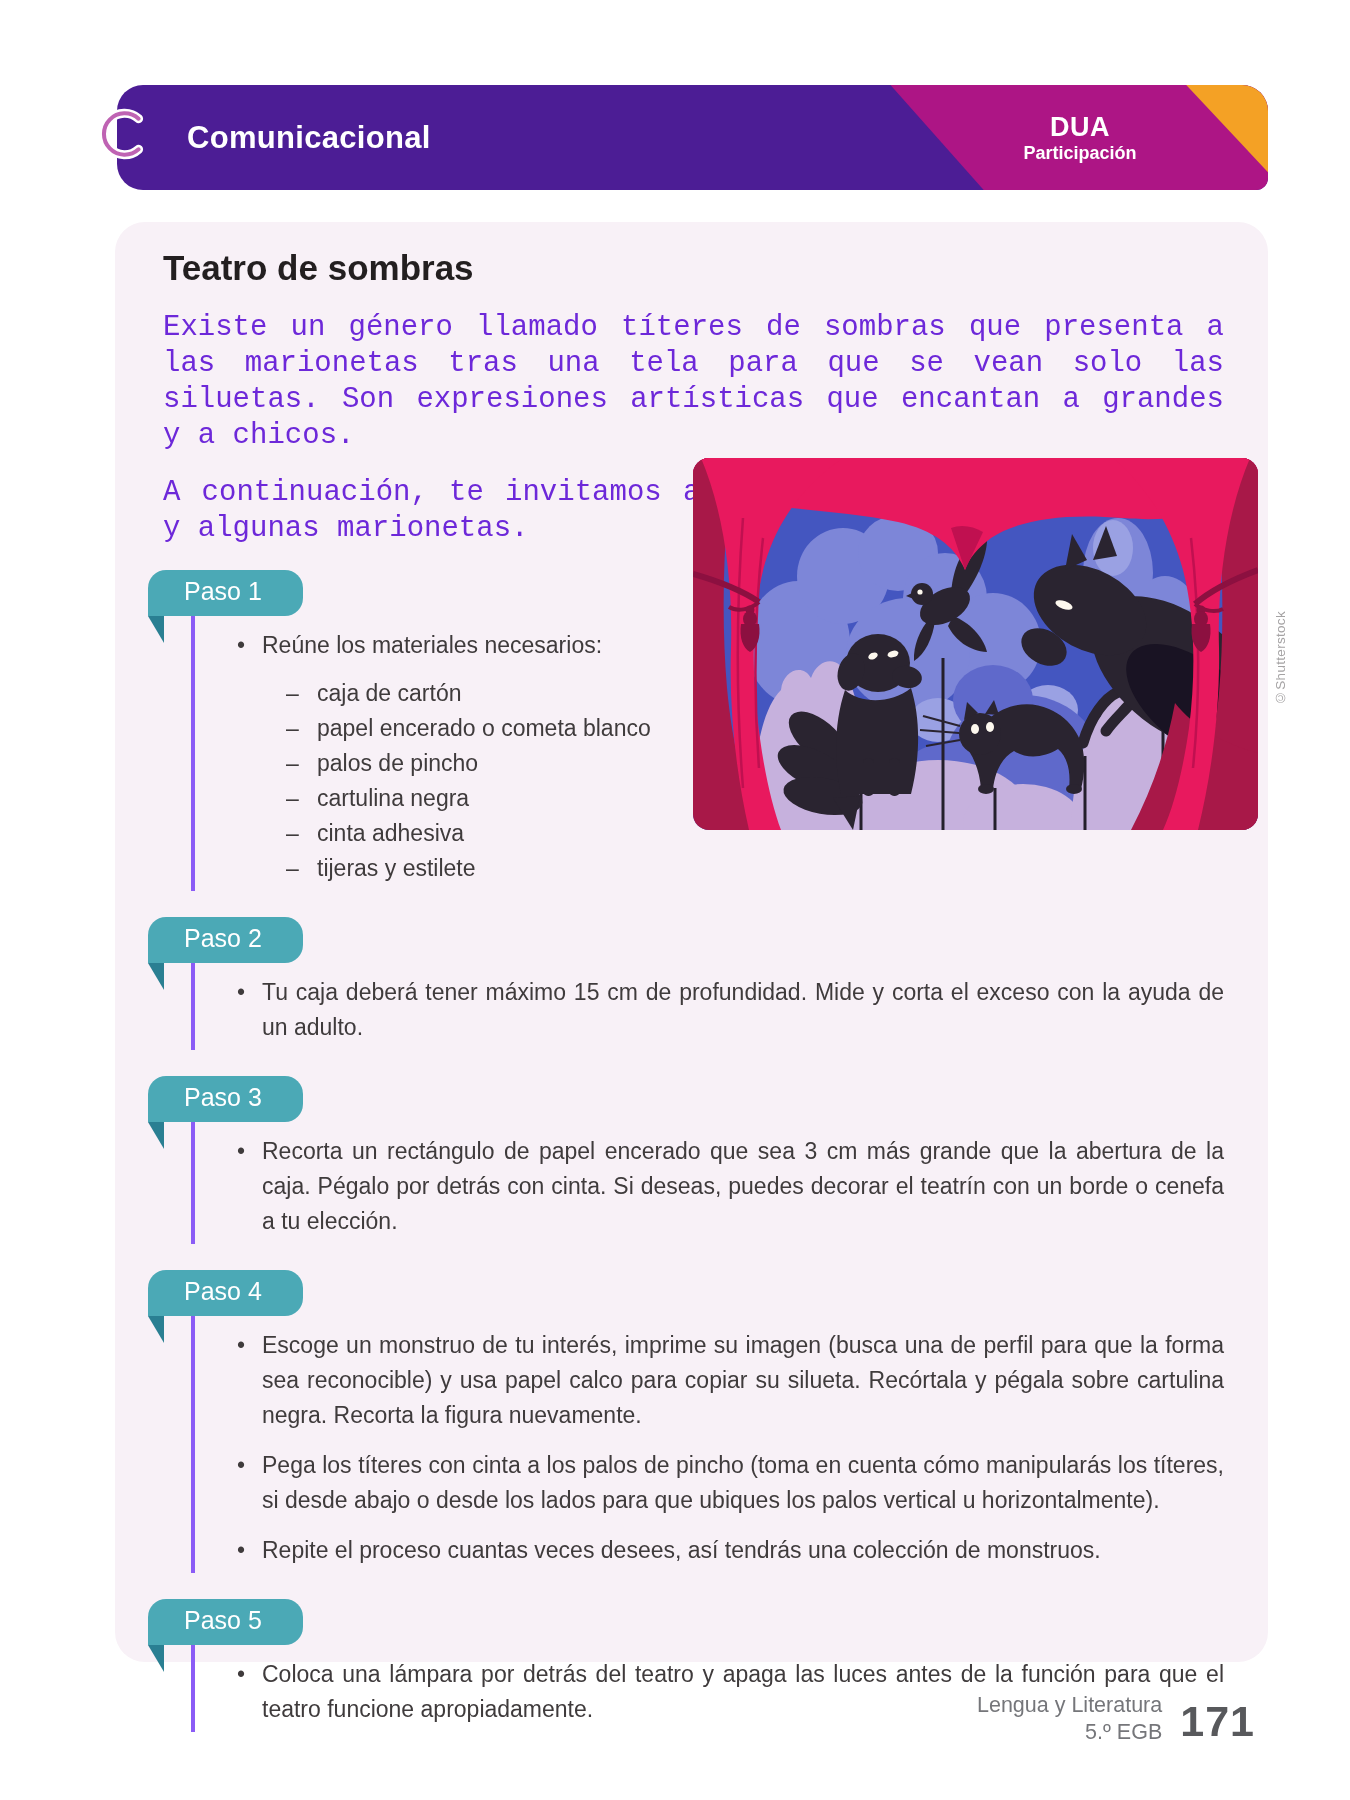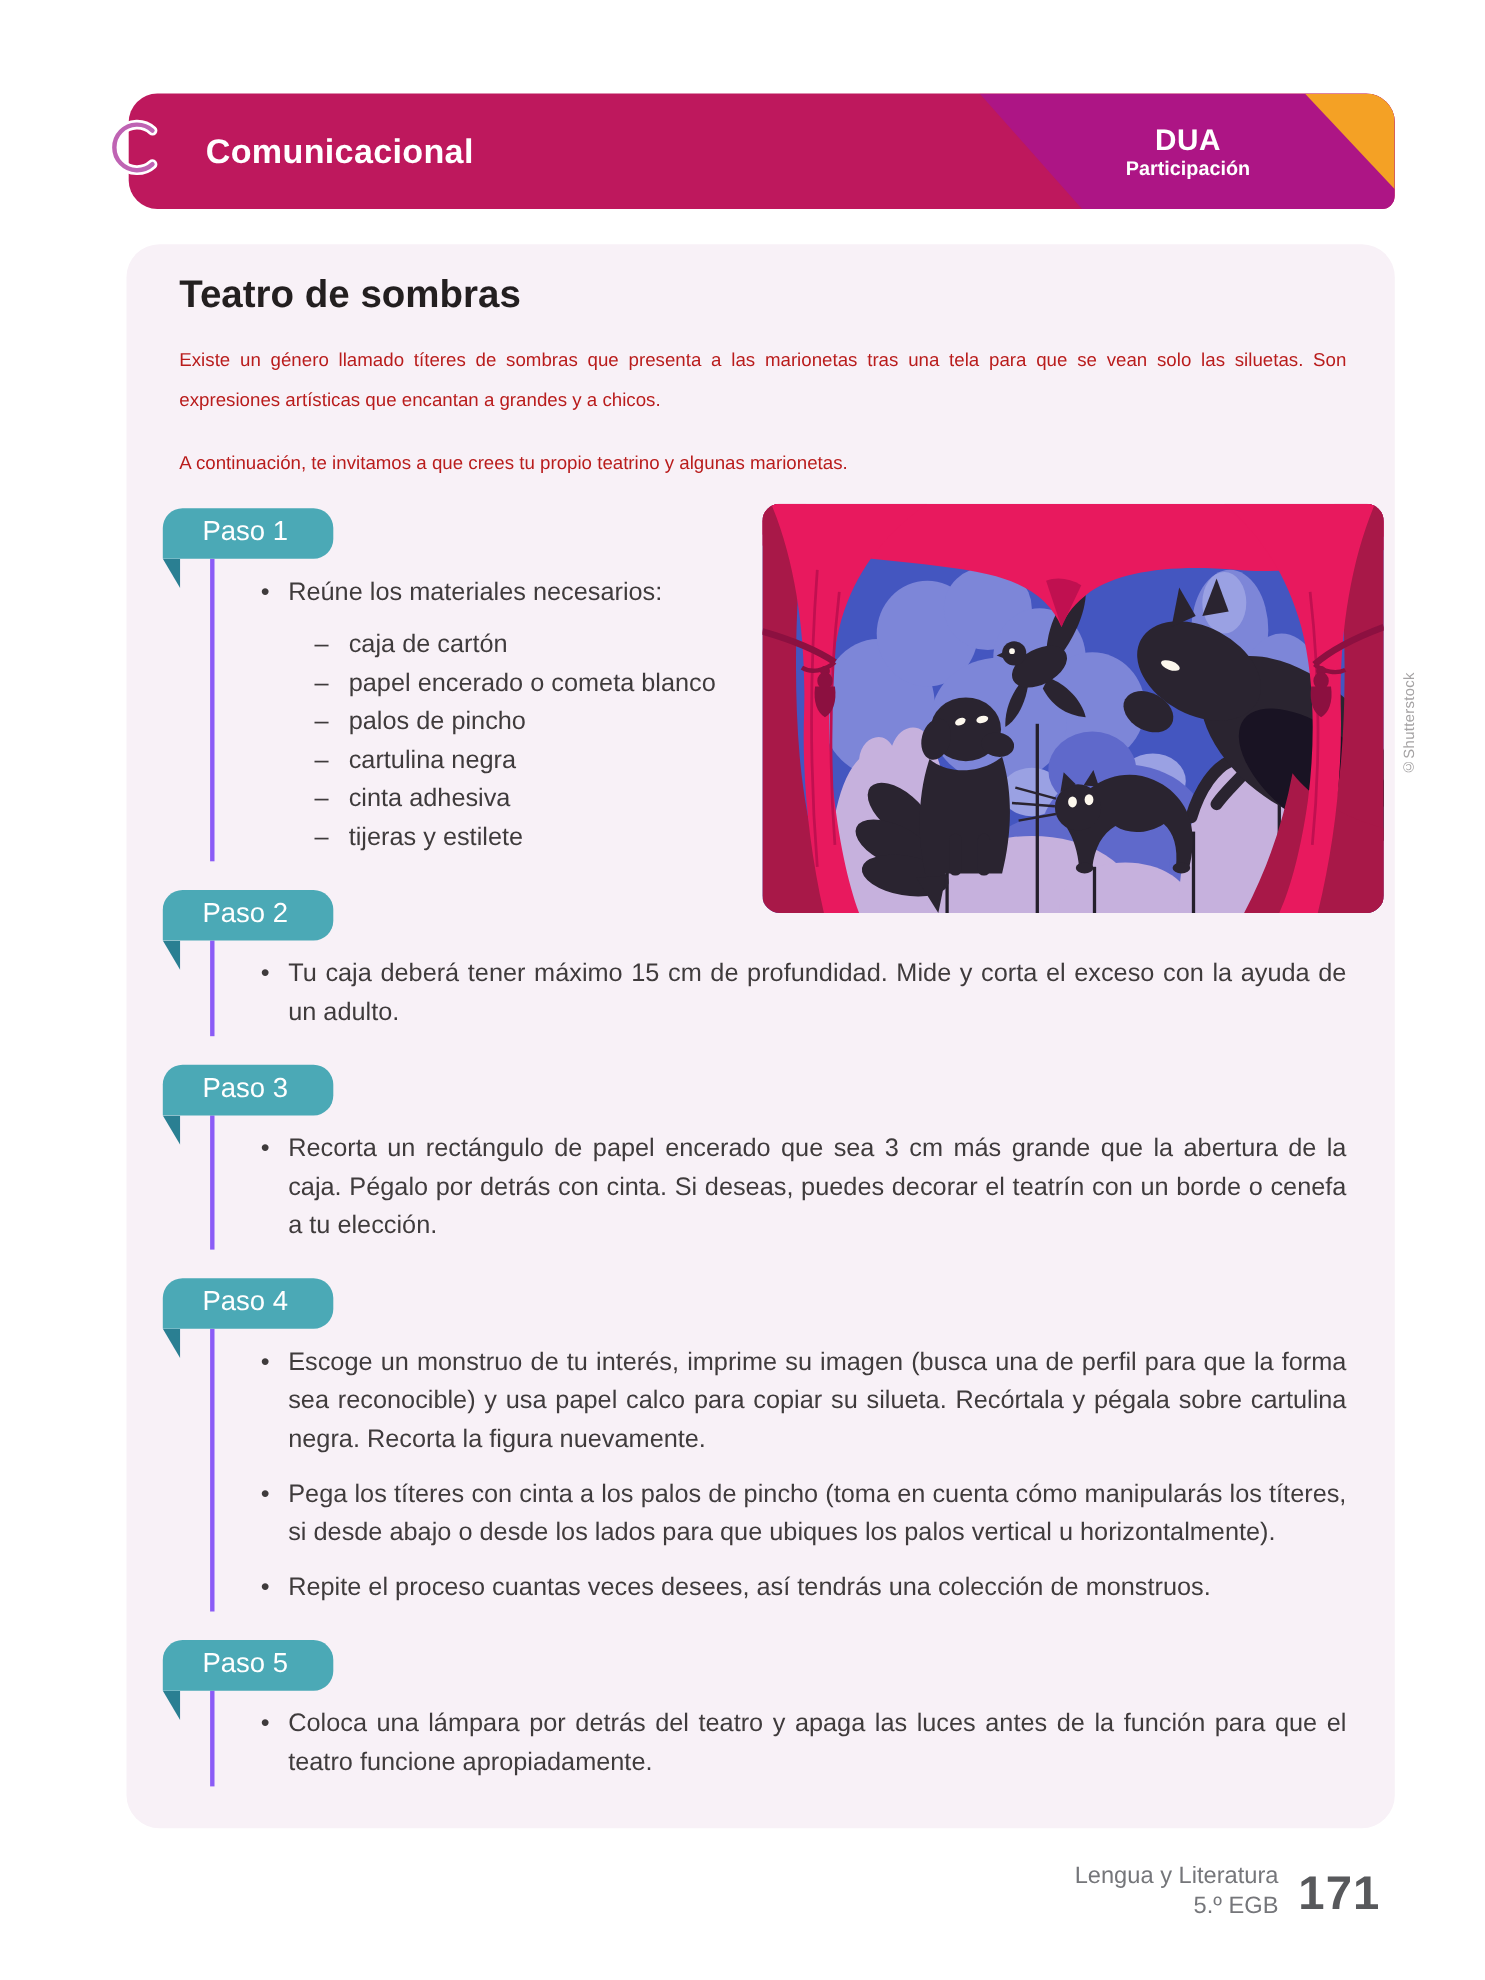--- a/index.html
+++ b/index.html
@@ -1,39 +1,39 @@
 <!DOCTYPE html>
 <html><head>
 <meta charset="utf-8">
 <style>
   html,body{margin:0;padding:0;background:#ffffff;}
   .page{position:relative;width:1350px;height:1800px;background:#fff;overflow:hidden;
         font-family:"Liberation Sans", sans-serif;}
 
   
   .banner{position:absolute;left:117px;top:85px;width:1151px;height:105px;
-          background:#be185d;border-radius:26px 26px 12px 26px;overflow:hidden;}
+          background:#4c1d95;border-radius:26px 26px 12px 26px;overflow:hidden;}
   .banner-magenta{position:absolute;inset:0;background:#ad1585;
           clip-path:polygon(67.2% 0,100% 0,100% 100%,75.3% 100%);}
   .banner-orange{position:absolute;inset:0;background:#f4a125;
           clip-path:polygon(92.9% 0,100% 0,100% 83%);}
   .banner-title{position:absolute;left:70px;top:50%;transform:translateY(-50%);
           color:#fff;font-size:31px;font-weight:bold;letter-spacing:.3px;}
   .dua{position:absolute;right:78px;top:50%;transform:translateY(-50%);
           width:220px;text-align:center;color:#fff;line-height:1.15;}
   .dua-main{font-size:27px;font-weight:bold;letter-spacing:.5px;}
   .dua-sub{font-size:18px;font-weight:bold;}
   .brand-logo{position:absolute;left:99px;top:107px;width:54px;height:54px;z-index:3;}
 
   
   .card{position:absolute;left:115px;top:222px;width:1153px;height:1440px;
         box-sizing:border-box;background:#f8f1f7;border-radius:30px;
         padding:26px 44px 0 48px;}
   .card h1{margin:0 0 22px 0;font-size:35px;font-weight:bold;color:#231f20;}
-  .intro{margin:0 0 21px 0;font-size:17px;line-height:36px;color:#b91c1c;text-align:justify;}
+  .intro{margin:0 0 21px 0;font-size:29px;line-height:36px;color:#6d28d9;text-align:justify;font-family:Liberation Mono, monospace;}
   .intro.last{margin-bottom:0;}
 
   
   .paso{margin-top:26px;}
   .steps .paso:first-child{margin-top:23px;}
   .paso-badge{position:relative;display:inline-block;margin-left:-15px;
         background:#4ba9b6;color:#fff;font-size:25px;
         padding:7px 34px 10px 36px;min-width:85px;border-radius:18px 18px 18px 0;}
   .paso-badge::after{content:"";position:absolute;left:0;top:100%;width:16px;height:27px;
         background:#2a7f92;clip-path:polygon(0 0,100% 0,100% 100%);}

